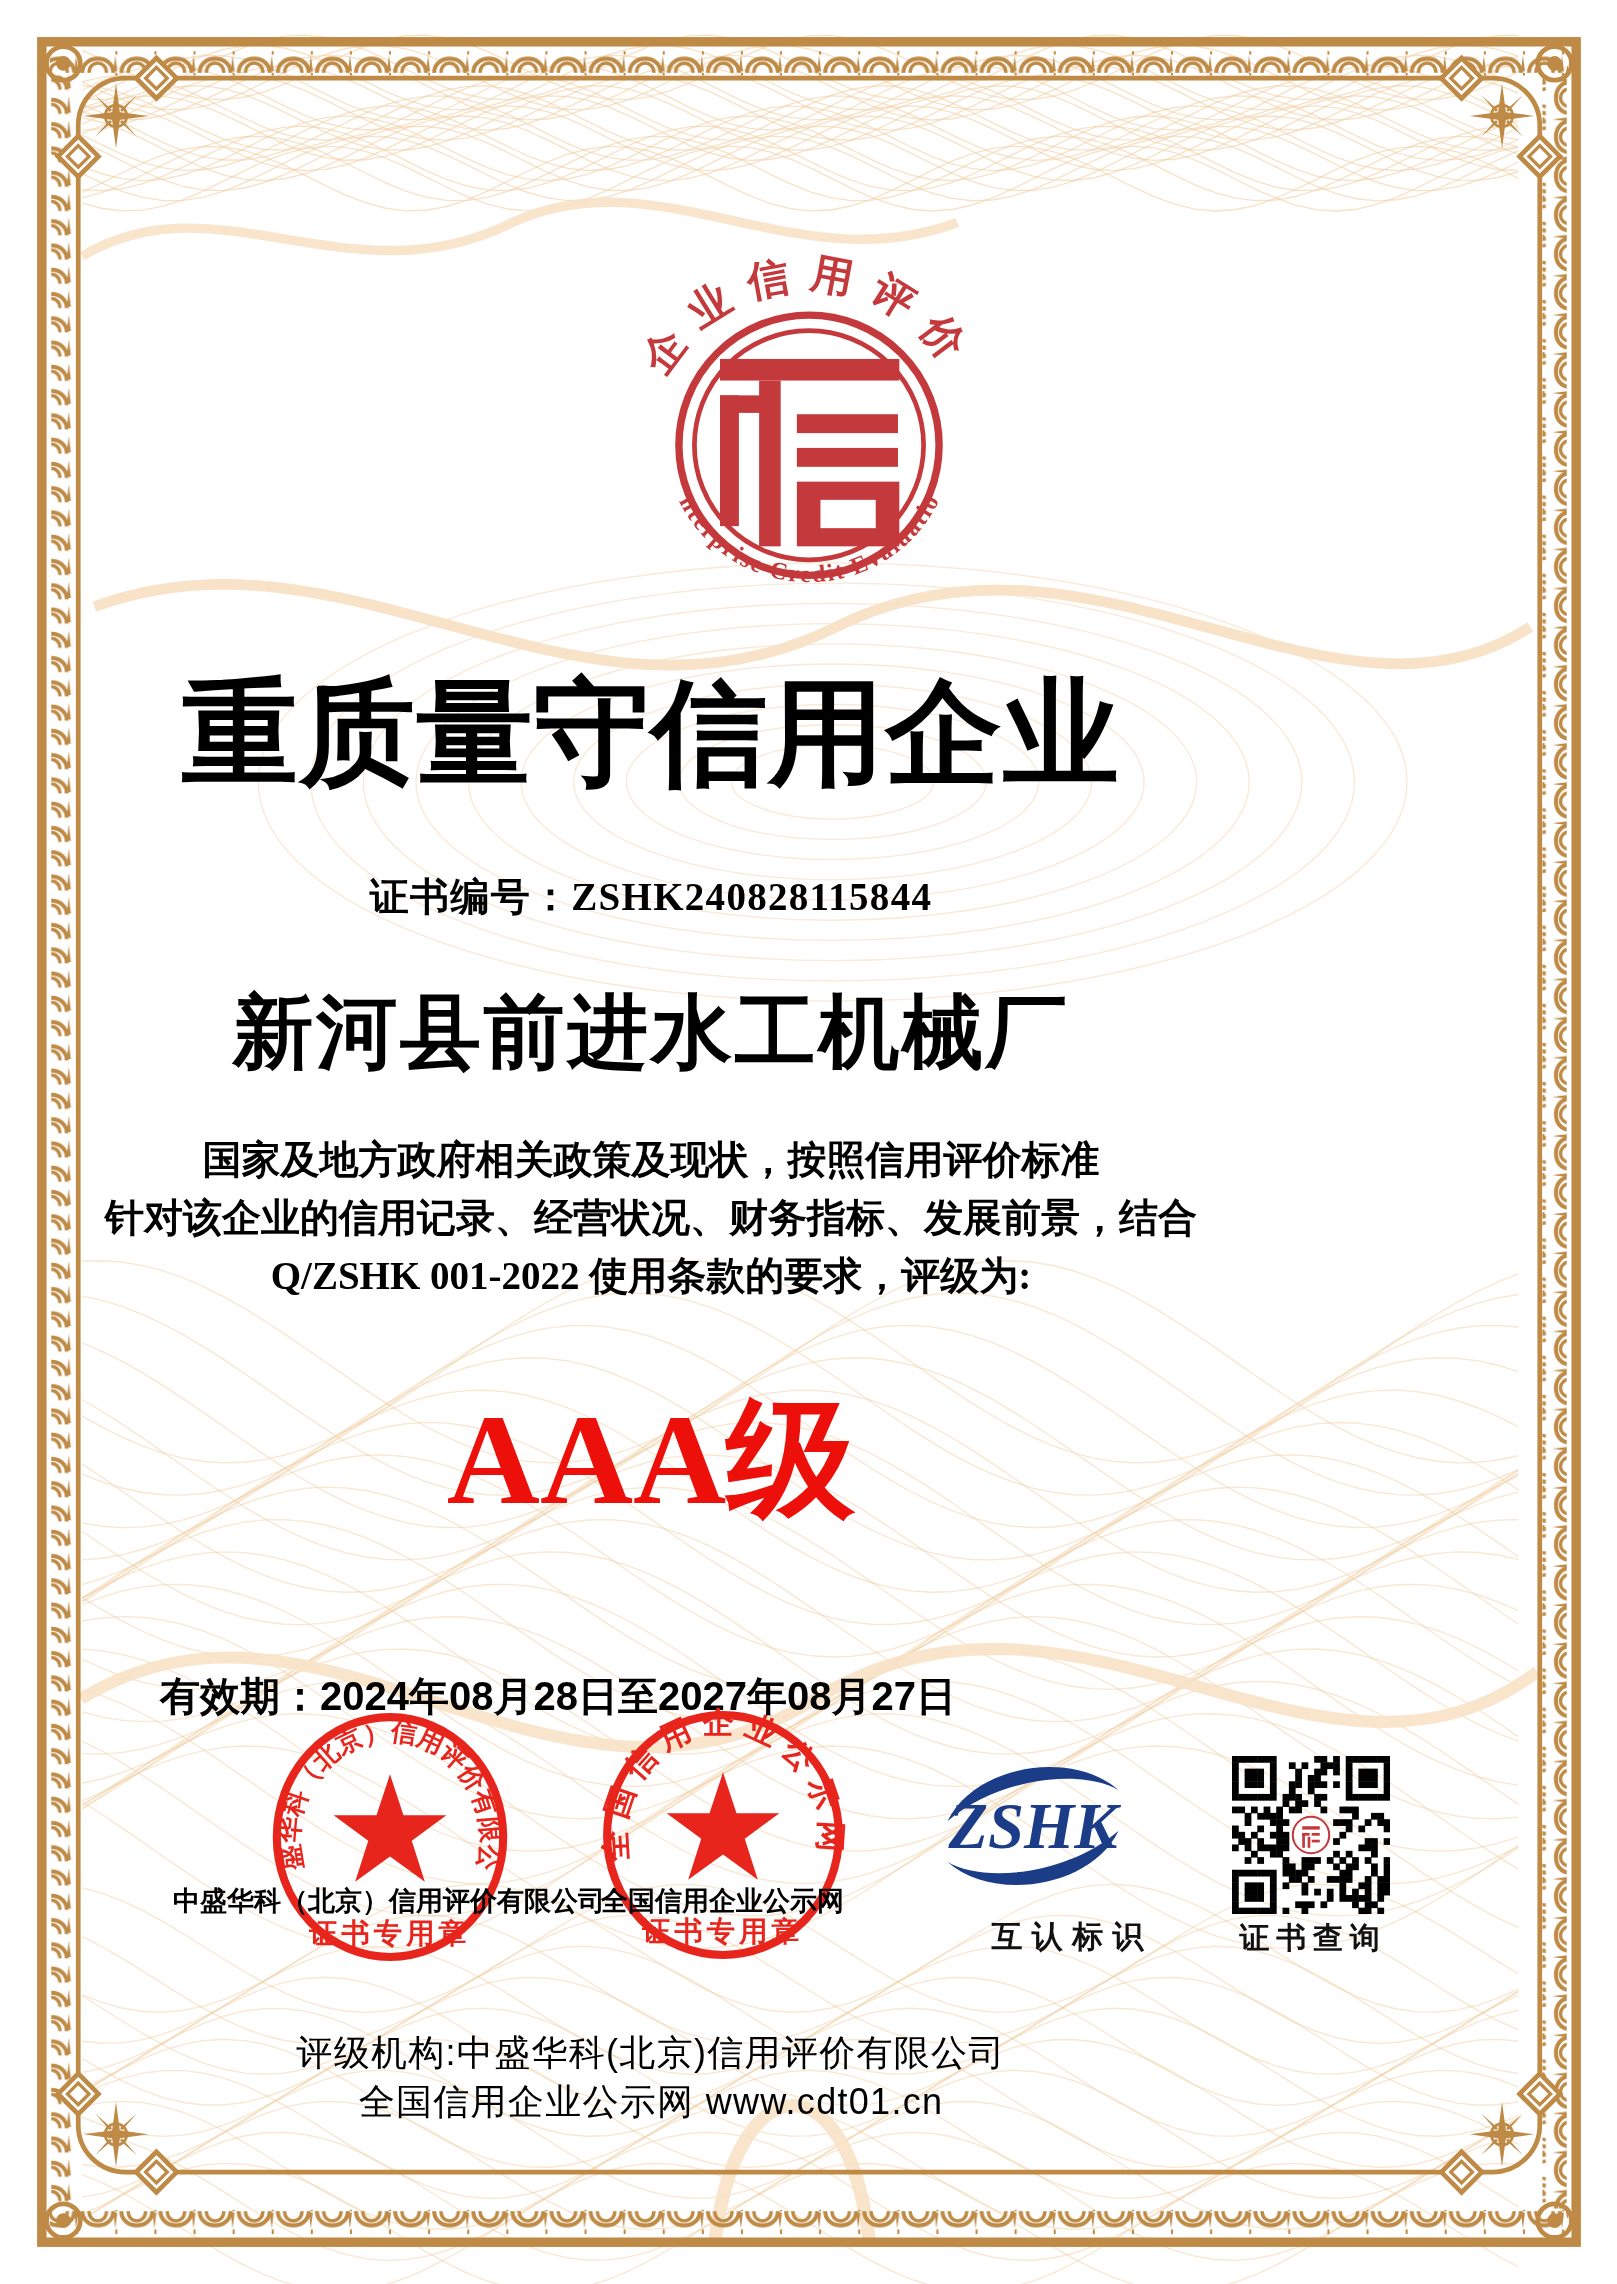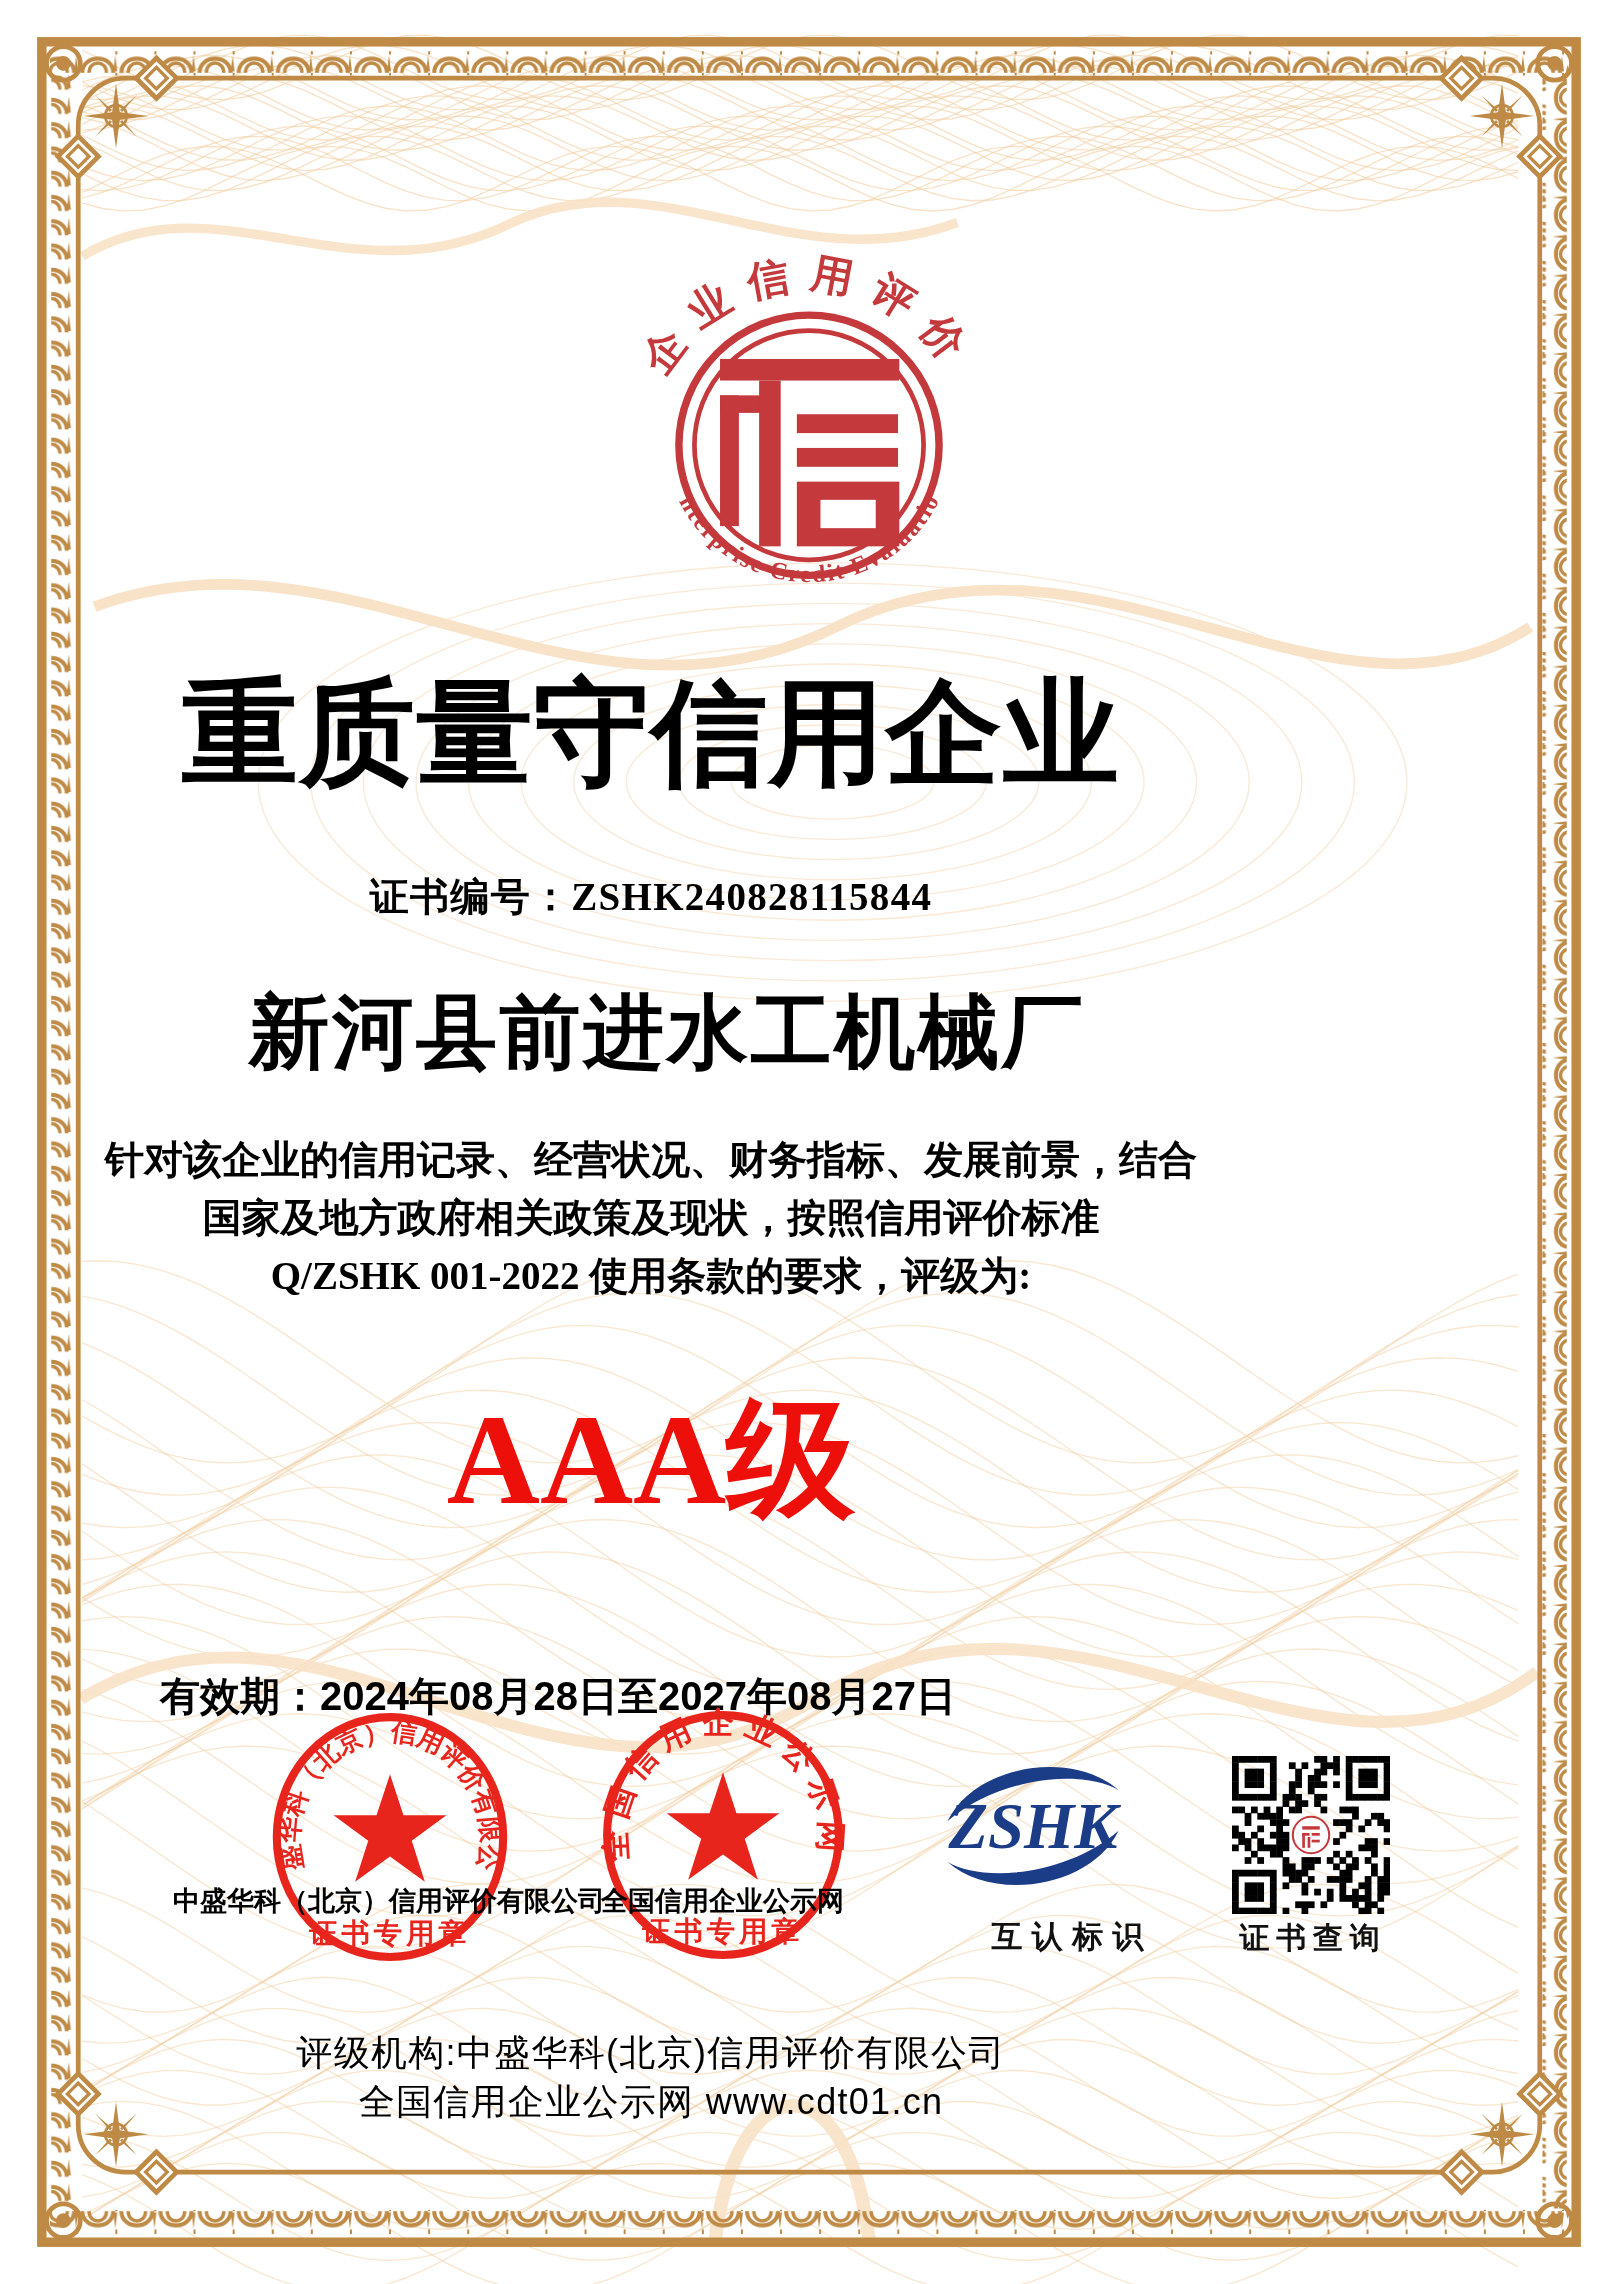--- a/index.html
+++ b/index.html
@@ -4,21 +4,21 @@
 <style>
   html,body{margin:0;padding:0;background:#fff;}
   .serif{font-family:"Liberation Serif","DejaVu Serif",serif;}
   .sans{font-family:"Liberation Sans","DejaVu Sans",sans-serif;}
   .page{position:relative;width:1618px;height:2284px;background:#ffffff;overflow:hidden;}
   .layer{position:absolute;left:0;top:0;}
   .abs{position:absolute;}
   .ctr{left:0;width:1302px;text-align:center;}
   .title-line{top:667px;font-size:116px;line-height:135px;font-weight:bold;color:#000;letter-spacing:1.3px;}
   .cert-line{top:870px;font-size:39px;line-height:54px;font-weight:bold;color:#000;letter-spacing:1.3px;}
-  .company-line{top:979px;font-size:81px;line-height:108px;font-weight:bold;color:#000;letter-spacing:2.7px;padding-left:16px;}
+  .company-line{top:979px;font-size:81px;line-height:108px;font-weight:bold;color:#000;letter-spacing:2.7px;}
   .para{top:1131px;font-size:39px;line-height:58px;font-weight:bold;color:#000;}
   .rating-line{top:1375px;font-size:129px;line-height:169px;font-weight:bold;}
   .validity-line{top:1673px;left:160px;font-size:40px;line-height:47px;font-weight:bold;color:#000;text-align:left;}
   .seal-caption{top:1886px;font-size:27px;line-height:30px;font-weight:bold;color:#000;text-align:center;}
   .mark-label{top:1919px;font-size:31px;line-height:35px;font-weight:bold;color:#111;letter-spacing:9.4px;text-align:right;}
   .qr-label{top:1920px;font-size:30px;line-height:35px;font-weight:bold;color:#111;letter-spacing:6.7px;text-align:center;}
   .footer1{top:2031px;font-size:36px;line-height:44px;font-weight:normal;color:#000;letter-spacing:1.3px;}
   .footer2{top:2080px;font-size:36px;line-height:44px;font-weight:normal;color:#000;letter-spacing:1.3px;}
 </style>
 </head>
@@ -210,22 +210,22 @@
       <rect x="252" y="304" width="150" height="28"></rect>
       <rect x="252" y="354" width="152" height="96"></rect>
       <rect x="287" y="381" width="82" height="42" fill="#ffffff"></rect>
     </g>
   </svg>
 
   <div class="abs ctr serif title-line">重质量守信用企业</div>
   <div class="abs ctr serif cert-line"><span>证书编号：</span><span>ZSHK240828115844</span></div>
   <div class="abs ctr serif company-line">新河县前进水工机械厂</div>
   <div class="abs ctr serif para">
+    <div>国家及地方政府相关政策及现状，按照信用评价标准</div>
     <div>针对该企业的信用记录、经营状况、财务指标、发展前景，结合</div>
-    <div>国家及地方政府相关政策及现状，按照信用评价标准</div>
     <div>Q/ZSHK 001-2022 使用条款的要求，评级为:</div>
   </div>
   <div class="abs ctr serif rating-line" style="color:#ED100A">AAA级</div>
   <div class="abs sans validity-line">有效期：2024年08月28日至2027年08月27日</div>
 
   <svg class="abs" style="left:255px;top:1709px;" width="270" height="283" viewBox="0 0 400 420">
     <defs>
         <path id="sealArcL" d="M68,228 A136,146 0 1 1 332,228" fill="none"></path>
       </defs>
     <ellipse cx="200" cy="190" rx="168" ry="178" fill="none" stroke="#E8251C" stroke-width="12"></ellipse>

